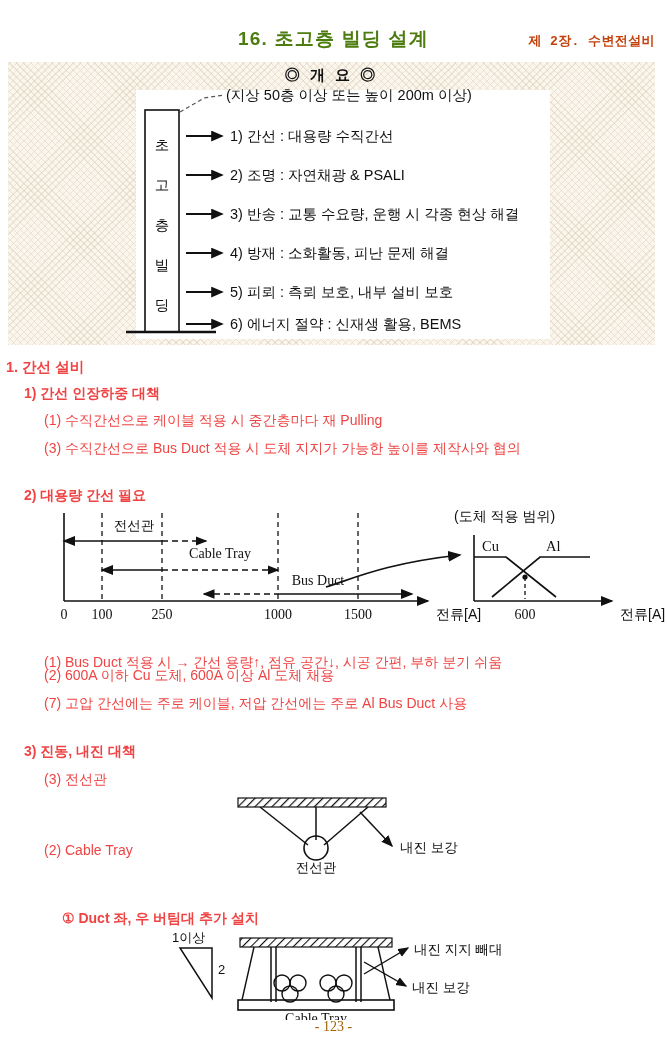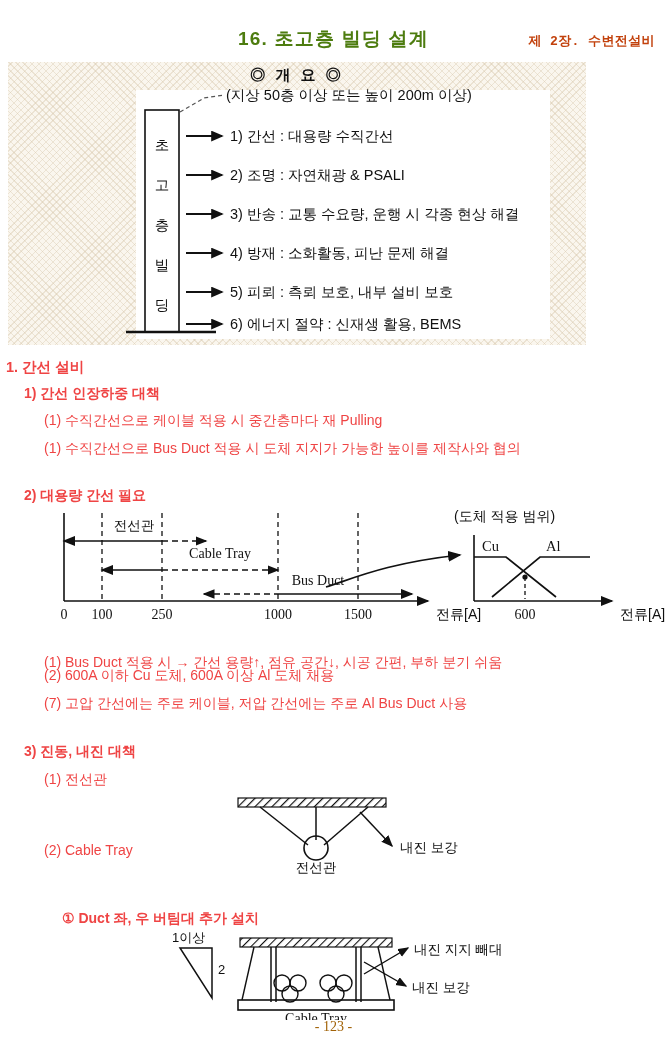--- a/index.html
+++ b/index.html
@@ -24,21 +24,21 @@
   .doc-title {
     position:absolute; left:0; right:0; top:26px;
     text-align:center;
     font-family:"Liberation Sans", sans-serif;
     font-weight:bold; font-size:19px; letter-spacing:1.2px;
     color:#4d7c0f;
   }
 
   
   .overview-box {
-    position:absolute; left:8px; top:62px; width:578px; height:283px;
+    position:absolute; left:8px; top:62px; width:647px; height:283px;
     background-color:#faf6ee;
     background-image:
       repeating-linear-gradient(45deg,  rgba(214,198,170,.40) 0 1px, transparent 1px 5px),
       repeating-linear-gradient(-45deg, rgba(214,198,170,.40) 0 1px, transparent 1px 5px);
   }
   .overview-inner {
     position:absolute; left:128px; top:28px; width:414px; height:249px;
     background:#ffffff;
   }
   .overview-title {
@@ -112,21 +112,21 @@
       <text x="222" y="235" font-size="14.5" font-family="Liberation Sans, sans-serif">5) 피뢰 : 측뢰 보호, 내부 설비 보호</text>
 
       <line x1="178" y1="262" x2="214" y2="262" stroke="#111" stroke-width="1.8" marker-end="url(#ar)"></line>
       <text x="222" y="267" font-size="14.5" font-family="Liberation Sans, sans-serif">6) 에너지 절약 : 신재생 활용, BEMS</text>
     </svg>
   </div>
 
   <div class="t lvl1" style="left:6px; top:358px;">1. 간선 설비</div>
   <div class="t lvl2" style="left:24px; top:385px;">1) 간선 인장하중 대책</div>
   <div class="t lvl3" style="left:44px; top:412px;">(1) 수직간선으로 케이블 적용 시 중간층마다 재 Pulling</div>
-  <div class="t lvl3" style="left:44px; top:440px;">(1) 수직간선으로 Bus Duct 적용 시 도체 지지가 가능한 높이를 제작사와 협의</div>
+  <div class="t lvl3" style="left:44px; top:440px;">(3) 수직간선으로 Bus Duct 적용 시 도체 지지가 가능한 높이를 제작사와 협의</div>
 
   <div class="t lvl2" style="left:24px; top:487px;">2) 대용량 간선 필요</div>
 
   <svg class="diag" style="left:40px; top:505px;" width="625" height="122" viewBox="0 0 625 122">
     <defs>
       <marker id="a2" markerWidth="8" markerHeight="8" refX="7" refY="3.2" orient="auto">
         <path d="M0,0 L8,3.2 L0,6.4 z" fill="#111"></path>
       </marker>
       <marker id="a2s" markerWidth="8" markerHeight="8" refX="1" refY="3.2" orient="auto">
         <path d="M8,0 L0,3.2 L8,6.4 z" fill="#111"></path>
@@ -177,21 +177,21 @@
     <text x="506" y="46" font-size="14.5">Al</text>
     <text x="485" y="114" text-anchor="middle" font-size="14">600</text>
     <text x="580" y="114" font-size="14" font-family="Liberation Sans, sans-serif">전류[A]</text>
   </svg>
 
   <div class="t lvl3" style="left:44px; top:639px;margin-top:15px;">(1) Bus Duct 적용 시 → 간선 용량↑, 점유 공간↓, 시공 간편, 부하 분기 쉬움</div>
   <div class="t lvl3" style="left:44px; top:667px;">(2) 600A 이하 Cu 도체, 600A 이상 Al 도체 채용</div>
   <div class="t lvl3" style="left:44px; top:695px;">(7) 고압 간선에는 주로 케이블, 저압 간선에는 주로 Al Bus Duct 사용</div>
 
   <div class="t lvl2" style="left:24px; top:743px;">3) 진동, 내진 대책</div>
-  <div class="t lvl3" style="left:44px; top:771px;">(1) 전선관</div>
+  <div class="t lvl3" style="left:44px; top:771px;">(3) 전선관</div>
 
   <svg class="diag" style="left:220px; top:790px;" width="240" height="85" viewBox="0 0 240 85">
     <defs>
       <marker id="a3" markerWidth="8" markerHeight="8" refX="7" refY="3.2" orient="auto">
         <path d="M0,0 L8,3.2 L0,6.4 z" fill="#111"></path>
       </marker>
       <pattern id="hatch" width="6" height="6" patternUnits="userSpaceOnUse" patternTransform="rotate(45)">
         <line x1="0" y1="0" x2="0" y2="6" stroke="#111" stroke-width="2.4"></line>
       </pattern>
     </defs>

